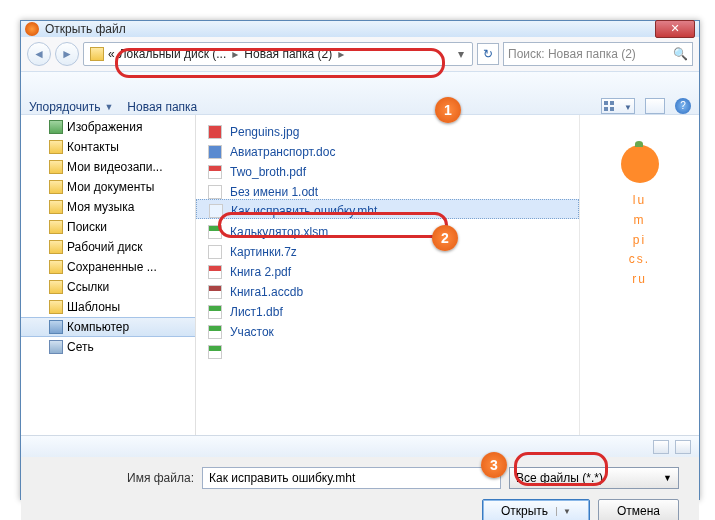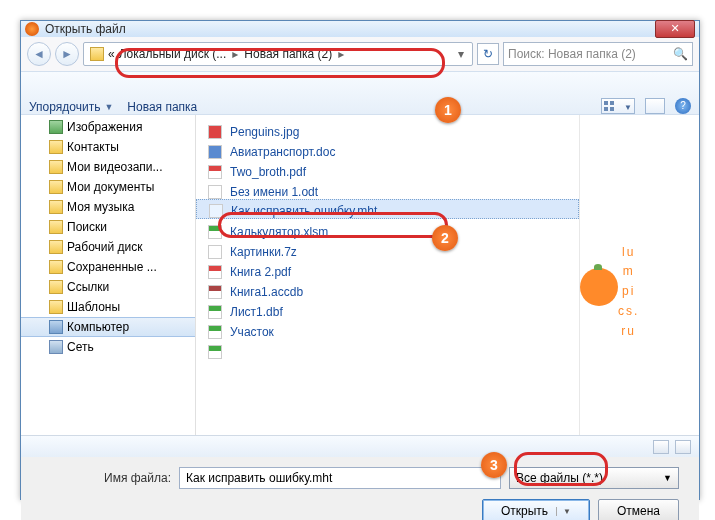--- a/index.html
+++ b/index.html
@@ -46,27 +46,27 @@
 .fic-pdf { background: #fff; position: relative; } .fic-pdf::after { content: ""; position: absolute; left: 0; top: 0; width: 100%; height: 5px; background: #d44; }
 .fic-doc { background: #5a8ad0; }
 .fic-odt { background: #fff; border-color: #b88; }
 .fic-mht { background: #eaf4ff; border-color: #8ab; }
 .fic-xlsm { background: #fff; position: relative; } .fic-xlsm::after { content: ""; position: absolute; left: 0; top: 0; width: 100%; height: 5px; background: #4a4; }
 .fic-7z { background: #fff; border-color: #c93; }
 .pic-accdb { background: #fff; position: relative; } .pic-accdb::after { content: ""; position: absolute; left: 0; top: 0; width: 100%; height: 5px; background: #a44; }
 .fic-dbf { background: #fff; position: relative; } .fic-dbf::after { content: ""; position: absolute; left: 0; top: 0; width: 100%; height: 5px; background: #4a4; }
 .fic-xlsx { background: #fff; position: relative; } .fic-xlsx::after { content: ""; position: absolute; left: 0; top: 0; width: 100%; height: 5px; background: #4a4; }
 .list .nm { color: #1a4fa0; }
-.preview { width: 120px; border-left: 1px solid #e8e8e8; display: flex; flex-direction: row; align-items: center; justify-content: flex-start; padding-top: 30px; }
+.preview { width: 120px; border-left: 1px solid #e8e8e8; display: flex; flex-direction: column; align-items: center; justify-content: flex-start; padding-top: 30px; }
 .preview .orange { width: 38px; height: 38px; border-radius: 50%; background: #ff8a2a; position: relative; margin-bottom: 6px; }
 .preview .orange::before { content: ""; position: absolute; top: -4px; left: 14px; width: 8px; height: 6px; background: #6aa84f; border-radius: 50% 50% 0 0; }
 .preview .wm { color: #ff8a2a; font-size: 18px; line-height: 1.1; letter-spacing: 2px; text-align: center; font-family: Verdana, sans-serif; }
 .footerbar { height: 22px; background: linear-gradient(#f7fbff,#e6eff9); border-top: 1px solid #d0dae6; display: flex; justify-content: flex-end; align-items: center; padding-right: 8px; gap: 6px; }
 .footerbar .sic { width: 16px; height: 14px; background: linear-gradient(#fff,#e0e8f2); border: 1px solid #b0c0d4; cursor: pointer; }
-.filerow { padding: 10px 20px 4px 20px; display: flex; align-items: center; gap: 8px; background: #f0f0f0; }
+.filerow { padding: 10px 20px 4px 20px; display: flex; align-items: center; gap: 8px; background: #f0f0f0; margin-left: 23px; }
 .filerow .lbl { width: 130px; text-align: right; color: #333; }
 .filerow input { flex: 1; height: 22px; border: 1px solid #a0b0c8; padding: 0 6px; background: #fff; }
 .filerow .filter { width: 170px; height: 22px; border: 1px solid #8a9ab0; background: linear-gradient(#fff,#e6e6e6); display: flex; align-items: center; padding: 0 6px; cursor: pointer; }
 .filerow .filter .dd { margin-left: auto; font-size: 9px; }
 .btnrow { padding: 6px 20px 14px 20px; display: flex; justify-content: flex-end; gap: 8px; background: #f0f0f0; }
 .btn { height: 24px; padding: 0 18px; border: 1px solid #8a9ab0; background: linear-gradient(#fdfdfd,#e4e4e4); cursor: pointer; display: flex; align-items: center; gap: 4px; border-radius: 2px; }
 .btn.primary { border: 1px solid #3a7ac0; box-shadow: 0 0 0 1px #8ab8e8 inset; background: linear-gradient(#f8fcff,#dbeafc); }
 .btn .dd { font-size: 8px; color: #555; border-left: 1px solid #aaa; padding-left: 6px; margin-left: 4px; }
 
 .ann { position: absolute; border: 3px solid #d92b2b; border-radius: 14px; pointer-events: none; }

